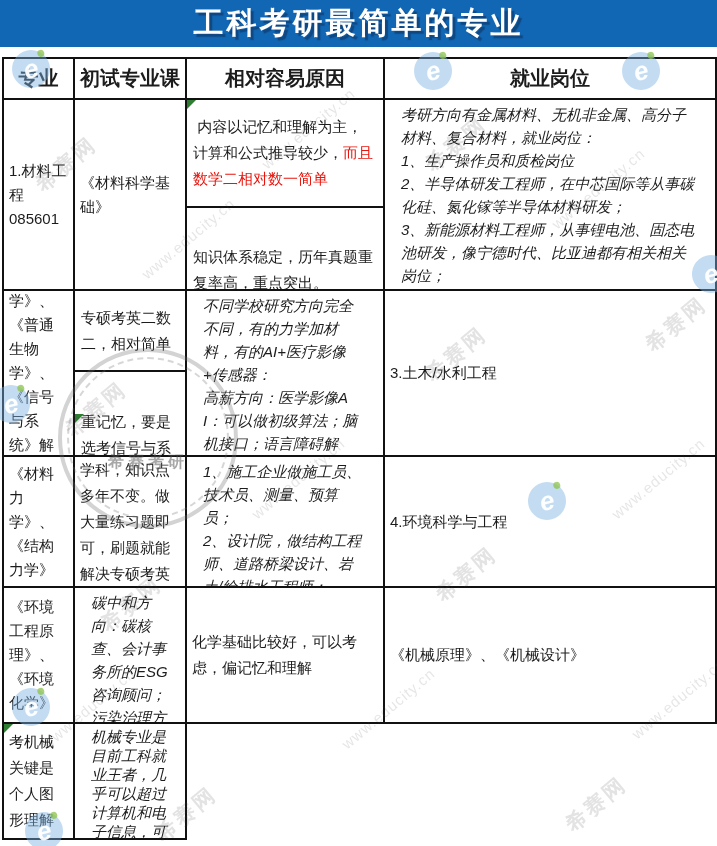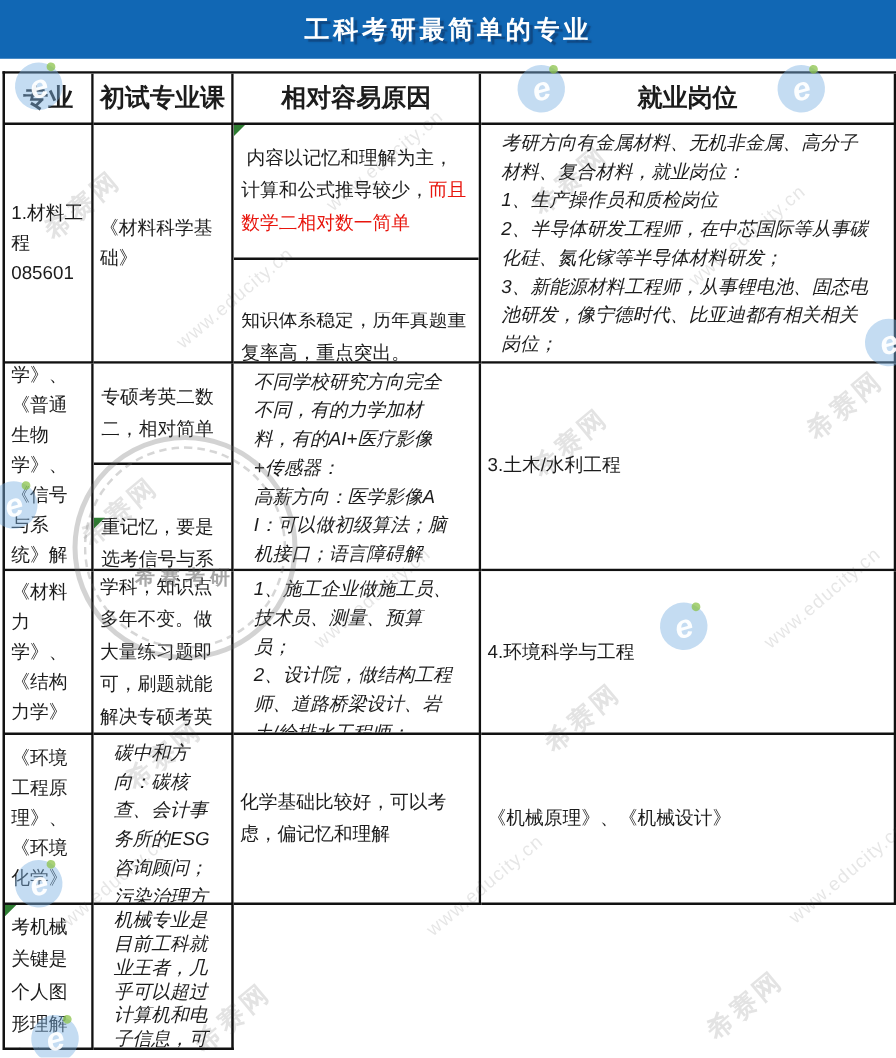--- a/index.html
+++ b/index.html
@@ -9,21 +9,21 @@
     position:relative;
   }
   .page{position:absolute;inset:0;}
 
   
   .banner{
     position:absolute;left:0;top:0;width:717px;height:47px;
     background:#1167b4;display:flex;align-items:center;justify-content:center;
   }
   .banner .title{
-    color:#ffffff;font-size:20px;font-weight:bold;letter-spacing:3px;
+    color:#ffffff;font-size:30px;font-weight:bold;letter-spacing:3px;
     text-shadow:3px 3px 1px rgba(15,45,90,.55);
   }
 
   
   .tbl{
     position:absolute;left:2px;top:57px;
     display:grid;
     grid-template-columns:71px 112px 198px 332px;
     grid-template-rows:41px 191px 166px 131px 136px 116px;
     border-top:2px solid #111;border-left:2px solid #111;

